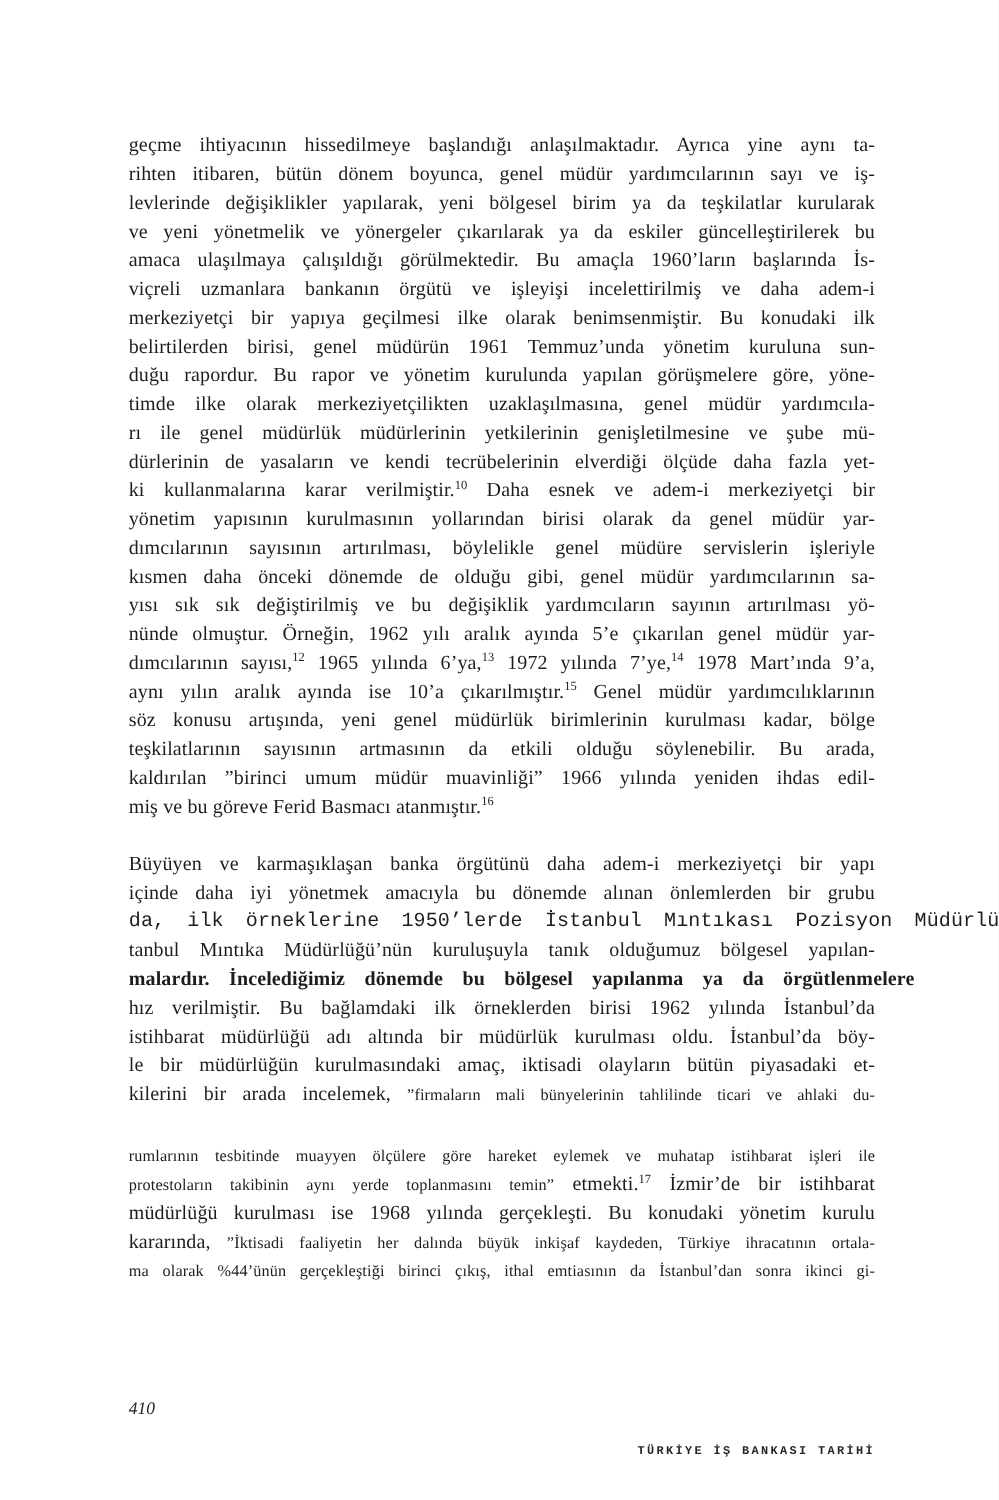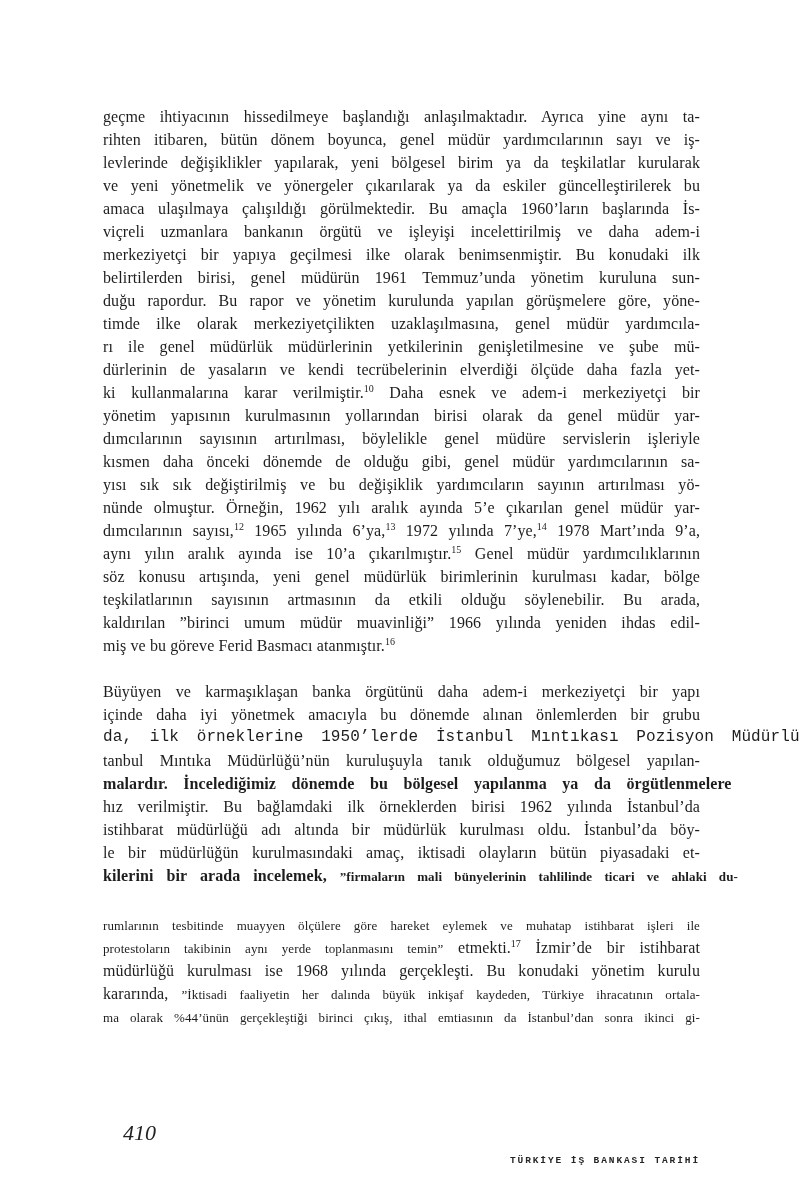--- a/index.html
+++ b/index.html
@@ -39,23 +39,22 @@
     top: -6px;
     letter-spacing: 0;
     word-spacing: 0;
   }
   .footer-pagenum {
     position: absolute;
     left: 103px;
     top: 1120px;
     font-family: "Liberation Serif", serif;
     font-style: italic;
-    font-size: 22px;
+    font-size: 14px;
     color: #222222;
-    margin-left: 20px;
   }
   .footer-title {
     position: absolute;
     right: 99px;
     top: 1155px;
     font-family: Liberation Mono, monospace;
     font-weight: 700;
     font-size: 9.5px;
     letter-spacing: 1.9px;
     color: #262626;
@@ -96,21 +95,21 @@
       </div>
       <div class="para">
         <div class="line" style="word-spacing: 10.1163px;"><span class="measure"><span class="normal">Büyüyen ve karmaşıklaşan banka örgütünü daha adem-i merkeziyetçi bir yapı</span></span></div>
         <div class="line" style="word-spacing: 9.38594px;"><span class="measure"><span class="normal">içinde daha iyi yönetmek amacıyla bu dönemde alınan önlemlerden bir grubu</span></span></div>
         <div class="line" style="word-spacing: 8.04063px; font-family: Liberation Mono, monospace;"><span class="measure"><span class="normal">da, ilk örneklerine 1950’lerde İstanbul Mıntıkası Pozisyon Müdürlüğü ya da İs-</span></span></div>
         <div class="line" style="word-spacing: 12.0469px;"><span class="measure"><span class="normal">tanbul Mıntıka Müdürlüğü’nün kuruluşuyla tanık olduğumuz bölgesel yapılan-</span></span></div>
         <div class="line" style="word-spacing: 11.3691px; font-weight: bold;"><span class="measure"><span class="normal">malardır. İncelediğimiz dönemde bu bölgesel yapılanma ya da örgütlenmelere</span></span></div>
         <div class="line" style="word-spacing: 10.6615px;"><span class="measure"><span class="normal">hız verilmiştir. Bu bağlamdaki ilk örneklerden birisi 1962 yılında İstanbul’da</span></span></div>
         <div class="line" style="word-spacing: 9.17882px;"><span class="measure"><span class="normal">istihbarat müdürlüğü adı altında bir müdürlük kurulması oldu. İstanbul’da böy-</span></span></div>
         <div class="line" style="word-spacing: 9.18229px;"><span class="measure"><span class="normal">le bir müdürlüğün kurulmasındaki amaç, iktisadi olayların bütün piyasadaki et-</span></span></div>
-        <div class="line" style="word-spacing: 8.82386px; font-weight: bold;"><span class="measure"><span class="normal">kilerini bir arada incelemek, </span><span class="small">”firmaların mali bünyelerinin tahlilinde ticari ve ahlaki du-</span></span></div>
+        <div class="line" style="word-spacing: 8.82386px;"><span class="measure"><span class="normal">kilerini bir arada incelemek, </span><span class="small">”firmaların mali bünyelerinin tahlilinde ticari ve ahlaki du-</span></span></div>
         <div class="line" style="word-spacing: 9.7571px; margin-top: 26px;"><span class="measure"><span class="small">rumlarının tesbitinde muayyen ölçülere göre hareket eylemek ve muhatap istihbarat işleri ile</span></span></div>
         <div class="line" style="word-spacing: 10.5955px;"><span class="measure"><span class="small">protestoların takibinin aynı yerde toplanmasını temin”</span><span class="normal"> etmekti.</span><span class="sup">17</span><span class="normal"> İzmir’de bir istihbarat</span></span></div>
         <div class="line" style="word-spacing: 8.80556px;"><span class="measure"><span class="normal">müdürlüğü kurulması ise 1968 yılında gerçekleşti. Bu konudaki yönetim kurulu</span></span></div>
         <div class="line" style="word-spacing: 8.975px;"><span class="measure"><span class="normal">kararında, </span><span class="small">”İktisadi faaliyetin her dalında büyük inkişaf kaydeden, Türkiye ihracatının ortala-</span></span></div>
         <div class="line" style="word-spacing: 7.57552px;"><span class="measure"><span class="small">ma olarak %44’ünün gerçekleştiği birinci çıkış, ithal emtiasının da İstanbul’dan sonra ikinci gi-</span></span></div>
       </div>
     </main>
 
   <div class="footer-pagenum">410</div>
 

